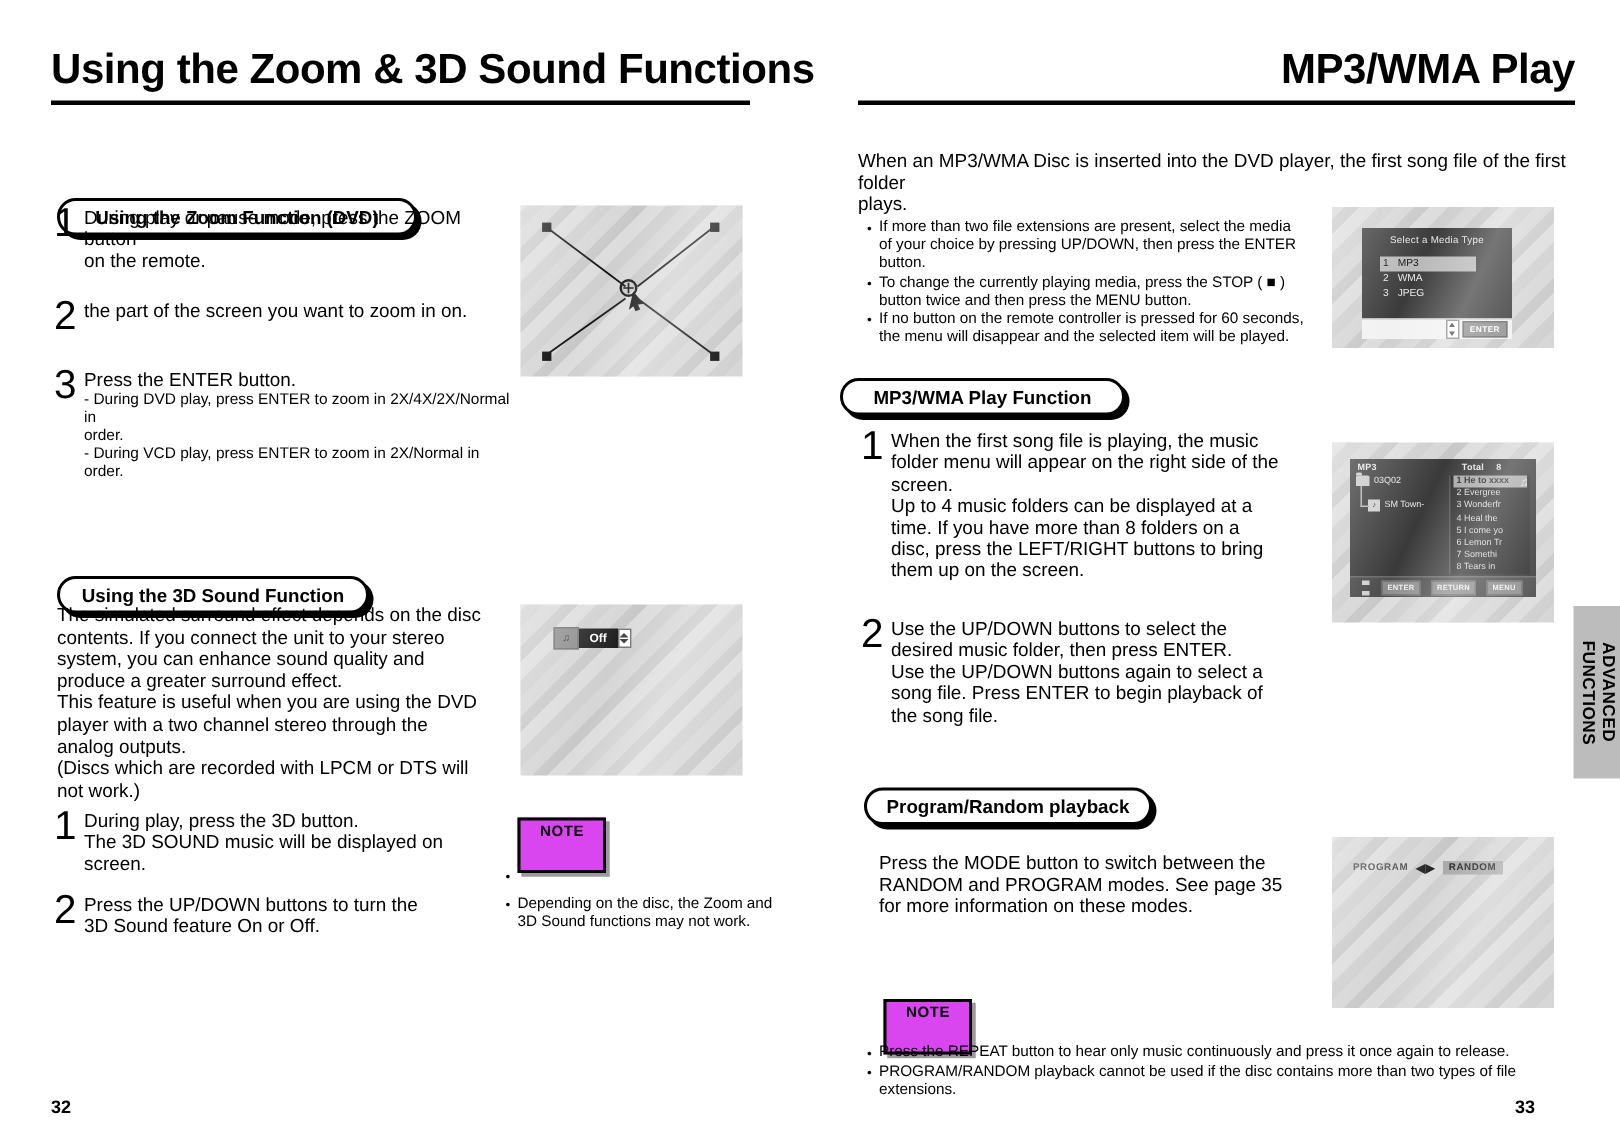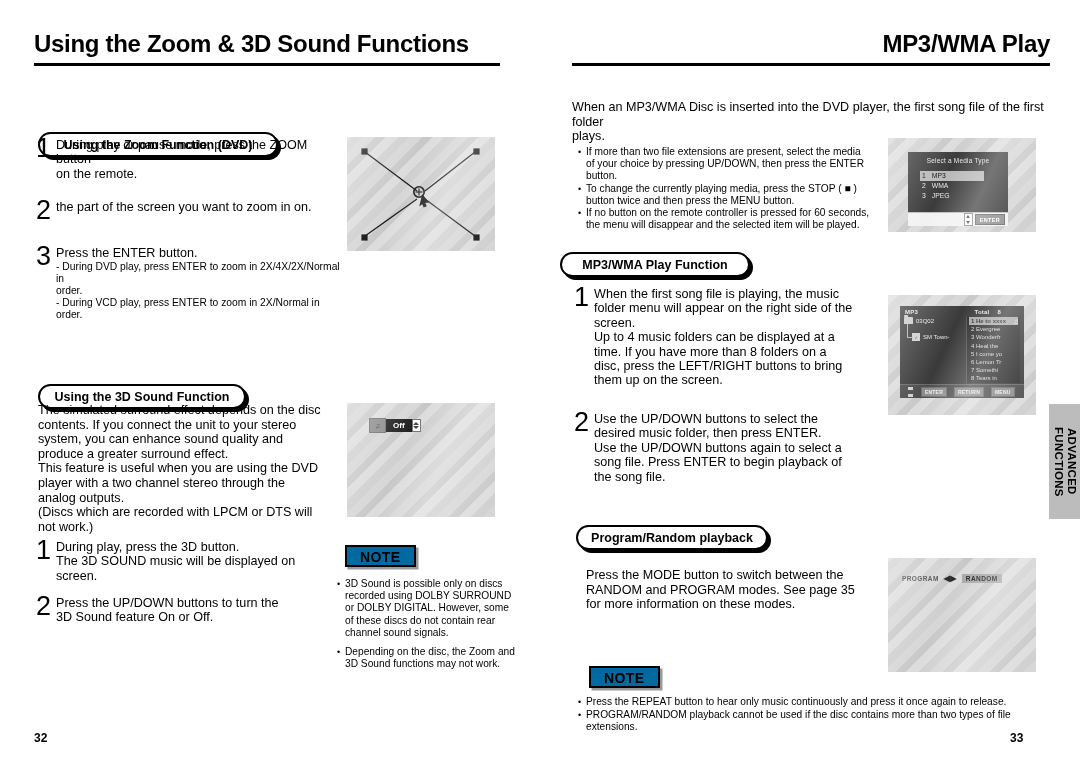--- a/index.html
+++ b/index.html
@@ -20,21 +20,21 @@
     inset: 0;
   }
 
   
   .page-head {
     position: absolute;
     border-bottom: 3px solid #000;
     padding-bottom: 5px;
   }
   .page-head .title {
-    font-size: 24px;
+    font-size: 28px;
     font-weight: bold;
     letter-spacing: -0.3px;
     white-space: nowrap;
   }
   #head-left  { left: 34px;  top: 30px; width: 466px; }
   #head-right { left: 572px; top: 30px; width: 478px; text-align: right; }
 
   
   .banner {
     position: absolute;
@@ -96,24 +96,24 @@
     flex: 0 0 8px;
     font-size: 9px;
     line-height: 12.2px;
   }
   .bullets.tight .bl { margin-bottom: 0; }
 
   
   .note-box {
     position: absolute;
     border: 2px solid #000;
-    background: #0369a1;
+    background: #d946ef;
     box-shadow: 2.5px 2.5px 0 #9a9a9a;
-    padding: 2px 13px 0 13px;
-    font-size: 14px;
+    padding: 2px 13px 20px 13px;
+    font-size: 10px;
     font-weight: bold;
     letter-spacing: 0.4px;
   }
 
   
   .shot {
     position: absolute;
     background:
       repeating-linear-gradient(
         -45deg,
@@ -471,27 +471,20 @@
     </div>
   </div>
 
   <div class="note-box" style="left:345px; top:545px;">
     <span>NOTE</span>
   </div>
 
   <div class="bullets" style="left:337px; top:578px; width:185px;">
     <div class="bl">
       <span class="dot">•</span>
-      <span>
-        <span>3D Sound is possible only on discs</span><br>
-        <span>recorded using DOLBY SURROUND</span><br>
-        <span>or DOLBY DIGITAL. However, some</span><br>
-        <span>of these discs do not contain rear</span><br>
-        <span>channel sound signals.</span>
-      </span>
     </div>
     <div class="bl" style="margin-top:7px;">
       <span class="dot">•</span>
       <span>
         <span>Depending on the disc, the Zoom and</span><br>
         <span>3D Sound functions may not work.</span>
       </span>
     </div>
   </div>
 

